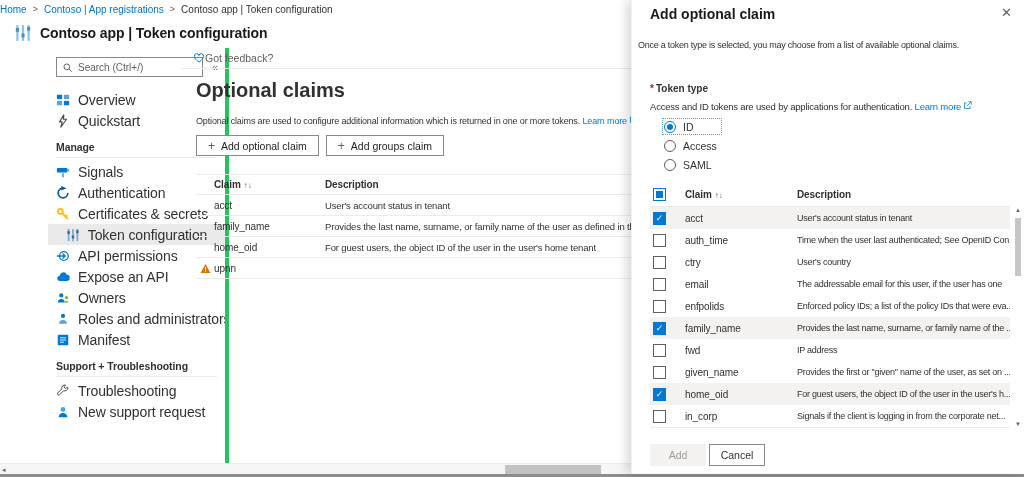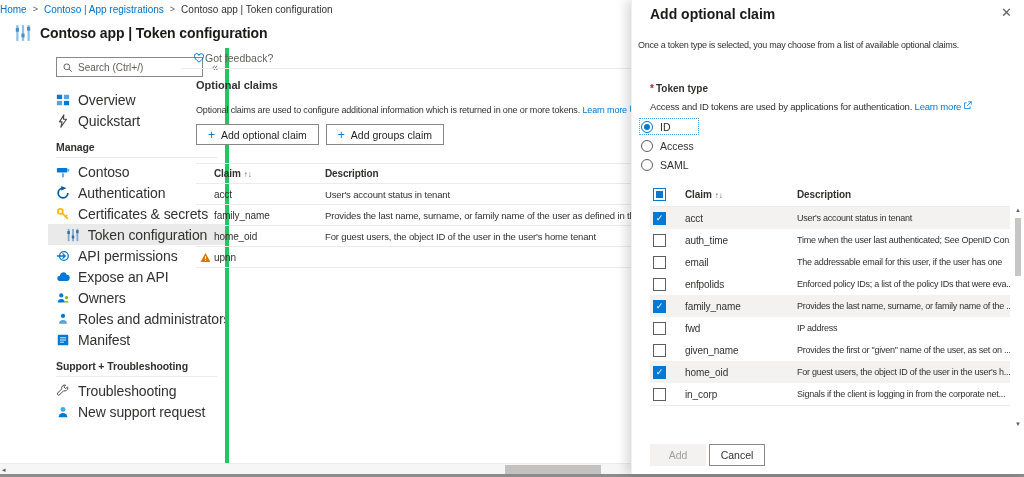--- a/index.html
+++ b/index.html
@@ -33,21 +33,21 @@
   .nicon svg { width:14px; height:14px; }
   .nav-header { font-size:10.5px; font-weight:bold; padding:10px 8px 4px 8px; letter-spacing:-0.1px; }
   .nav-sep { border-bottom:1px solid #edebe9; margin:0 8px 3px 8px; }
 
   
   .main { position:absolute; left:181px; top:48px; width:450px; height:415px; overflow:hidden; }
   .feedback-bar { height:21px; display:flex; align-items:center; padding-left:12px; border-bottom:1px solid #edebe9; }
   .feedback-bar svg { width:12px; height:12px; }
   .feedback-label { font-size:10.5px; color:#605e5c; cursor:pointer; }
   .content { padding:10px 0 0 15px; }
-  .h-claims { font-size:11px; font-weight:600; color:#323130; margin-bottom:13px; }
+  .h-claims { font-size:20px; font-weight:600; color:#323130; margin-bottom:13px; }
   .desc-line { font-size:9px; letter-spacing:-0.15px; white-space:nowrap; overflow:hidden; color:#323130; margin-bottom:9px; }
   .link { color:#0078d4; cursor:pointer; }
   .ext-icon { display:inline-block; width:9px; height:9px; margin-left:2px; }
   .btn-row { display:flex; gap:7px; margin-bottom:18px; }
   .cmd-btn { display:flex; align-items:center; gap:6px; height:21px; padding:0 11px; border:1px solid #8a8886; background:#fff; font-size:10.5px; color:#201f1e; cursor:pointer; font-family:"Liberation Sans", sans-serif; }
   .plus { color:#0078d4; font-size:12px; }
 
   .mtable { margin-top:2px; }
   .mt-head, .mt-row { display:flex; align-items:center; height:21px; border-bottom:1px solid #edebe9; }
   .mt-head { border-top:1px solid #edebe9; font-weight:bold; }
@@ -65,21 +65,21 @@
   .bottom-edge { position:absolute; left:0; bottom:0; width:1024px; height:3px; background:#8c8c8c; }
 
   
   .panel { position:absolute; left:631px; top:0; width:393px; height:474px; background:#fff; box-shadow:-5px 0 10px rgba(0,0,0,0.14); border-left:1px solid #f0f0f0; }
   .panel-title { position:absolute; left:18px; top:6px; font-size:14px; font-weight:bold; color:#1b1a19; }
   .panel-close { position:absolute; right:12px; top:5px; font-size:13px; color:#605e5c; cursor:pointer; }
   .panel-intro { position:absolute; left:6px; top:40px; width:360px; font-size:9px; letter-spacing:-0.25px; white-space:nowrap; overflow:hidden; }
   .tt-label { position:absolute; left:18px; top:83px; font-size:10px; font-weight:bold; }
   .req { color:#a4262c; margin-right:2px; }
   .tt-help { position:absolute; left:18px; top:101px; width:362px; font-size:9.5px; letter-spacing:-0.2px; white-space:nowrap; overflow:hidden; }
-  .radio-group { position:absolute; left:8px; top:119px; display:flex; flex-direction:column; gap:4px; }
+  .radio-group { position:absolute; left:31px; top:119px; display:flex; flex-direction:column; gap:4px; }
   .radio-row { display:flex; align-items:center; gap:7px; font-size:10.5px; height:15px; cursor:pointer; width:auto; padding:0 4px 0 1px; }
   .radio-row.focused { outline:1px dotted #4f9dd9; }
   .radio { width:12px; height:12px; border-radius:50%; border:1px solid #605e5c; position:relative; flex:none; background:#fff; }
   .radio.sel { border-color:#0078d4; }
   .radio.sel::after { content:""; position:absolute; left:2px; top:2px; width:6px; height:6px; border-radius:50%; background:#0078d4; }
 
   .ptable-head { position:absolute; left:18px; top:182px; width:360px; height:25px; display:flex; align-items:center; border-bottom:1px solid #edebe9; font-weight:bold; }
   .plist { position:absolute; left:18px; top:207px; width:360px; border-bottom:1px solid #edebe9; }
   .prow { display:flex; align-items:center; height:22px; }
   .prow.sel { background:#f3f2f1; }
@@ -165,21 +165,21 @@
       <div class="nav-header">Manage</div>
       <div class="nav-sep"></div>
       <div class="nav-item">
         <span class="nicon">
             <svg viewBox="0 0 16 16">
               <rect x="1" y="3.5" width="12" height="5" rx="1" fill="#0078d4"></rect>
               <rect x="13.2" y="4.5" width="1.8" height="3" fill="#5ea0d8"></rect>
               <rect x="7" y="9.5" width="2" height="4.5" fill="#5ea0d8"></rect>
             </svg>
           </span>
-        <span>Contoso</span>
+        <span>Signals</span>
       </div>
       <div class="nav-item">
         <span class="nicon">
             <svg viewBox="0 0 16 16">
               <path d="M13.5 8 A5.5 5.5 0 1 1 8 2.5" fill="none" stroke="#005ba1" stroke-width="2"></path>
               <polygon points="6,0 12,2.5 6,5" fill="#005ba1"></polygon>
             </svg>
           </span>
         <span>Authentication</span>
       </div>
@@ -392,20 +392,25 @@
         <span class="p-claim">acct</span>
         <span class="p-desc">User's account status in tenant</span>
       </div>
       <div class="prow">
         <span class="cb"></span>
         <span class="p-claim">auth_time</span>
         <span class="p-desc">Time when the user last authenticated; See OpenID Con...</span>
       </div>
       <div class="prow">
         <span class="cb"></span>
+        <span class="p-claim">ctry</span>
+        <span class="p-desc">User's country</span>
+      </div>
+      <div class="prow">
+        <span class="cb"></span>
         <span class="p-claim">email</span>
         <span class="p-desc">The addressable email for this user, if the user has one</span>
       </div>
       <div class="prow">
         <span class="cb"></span>
         <span class="p-claim">enfpolids</span>
         <span class="p-desc">Enforced policy IDs; a list of the policy IDs that were eva...</span>
       </div>
       <div class="prow sel">
         <span class="cb on"></span>

